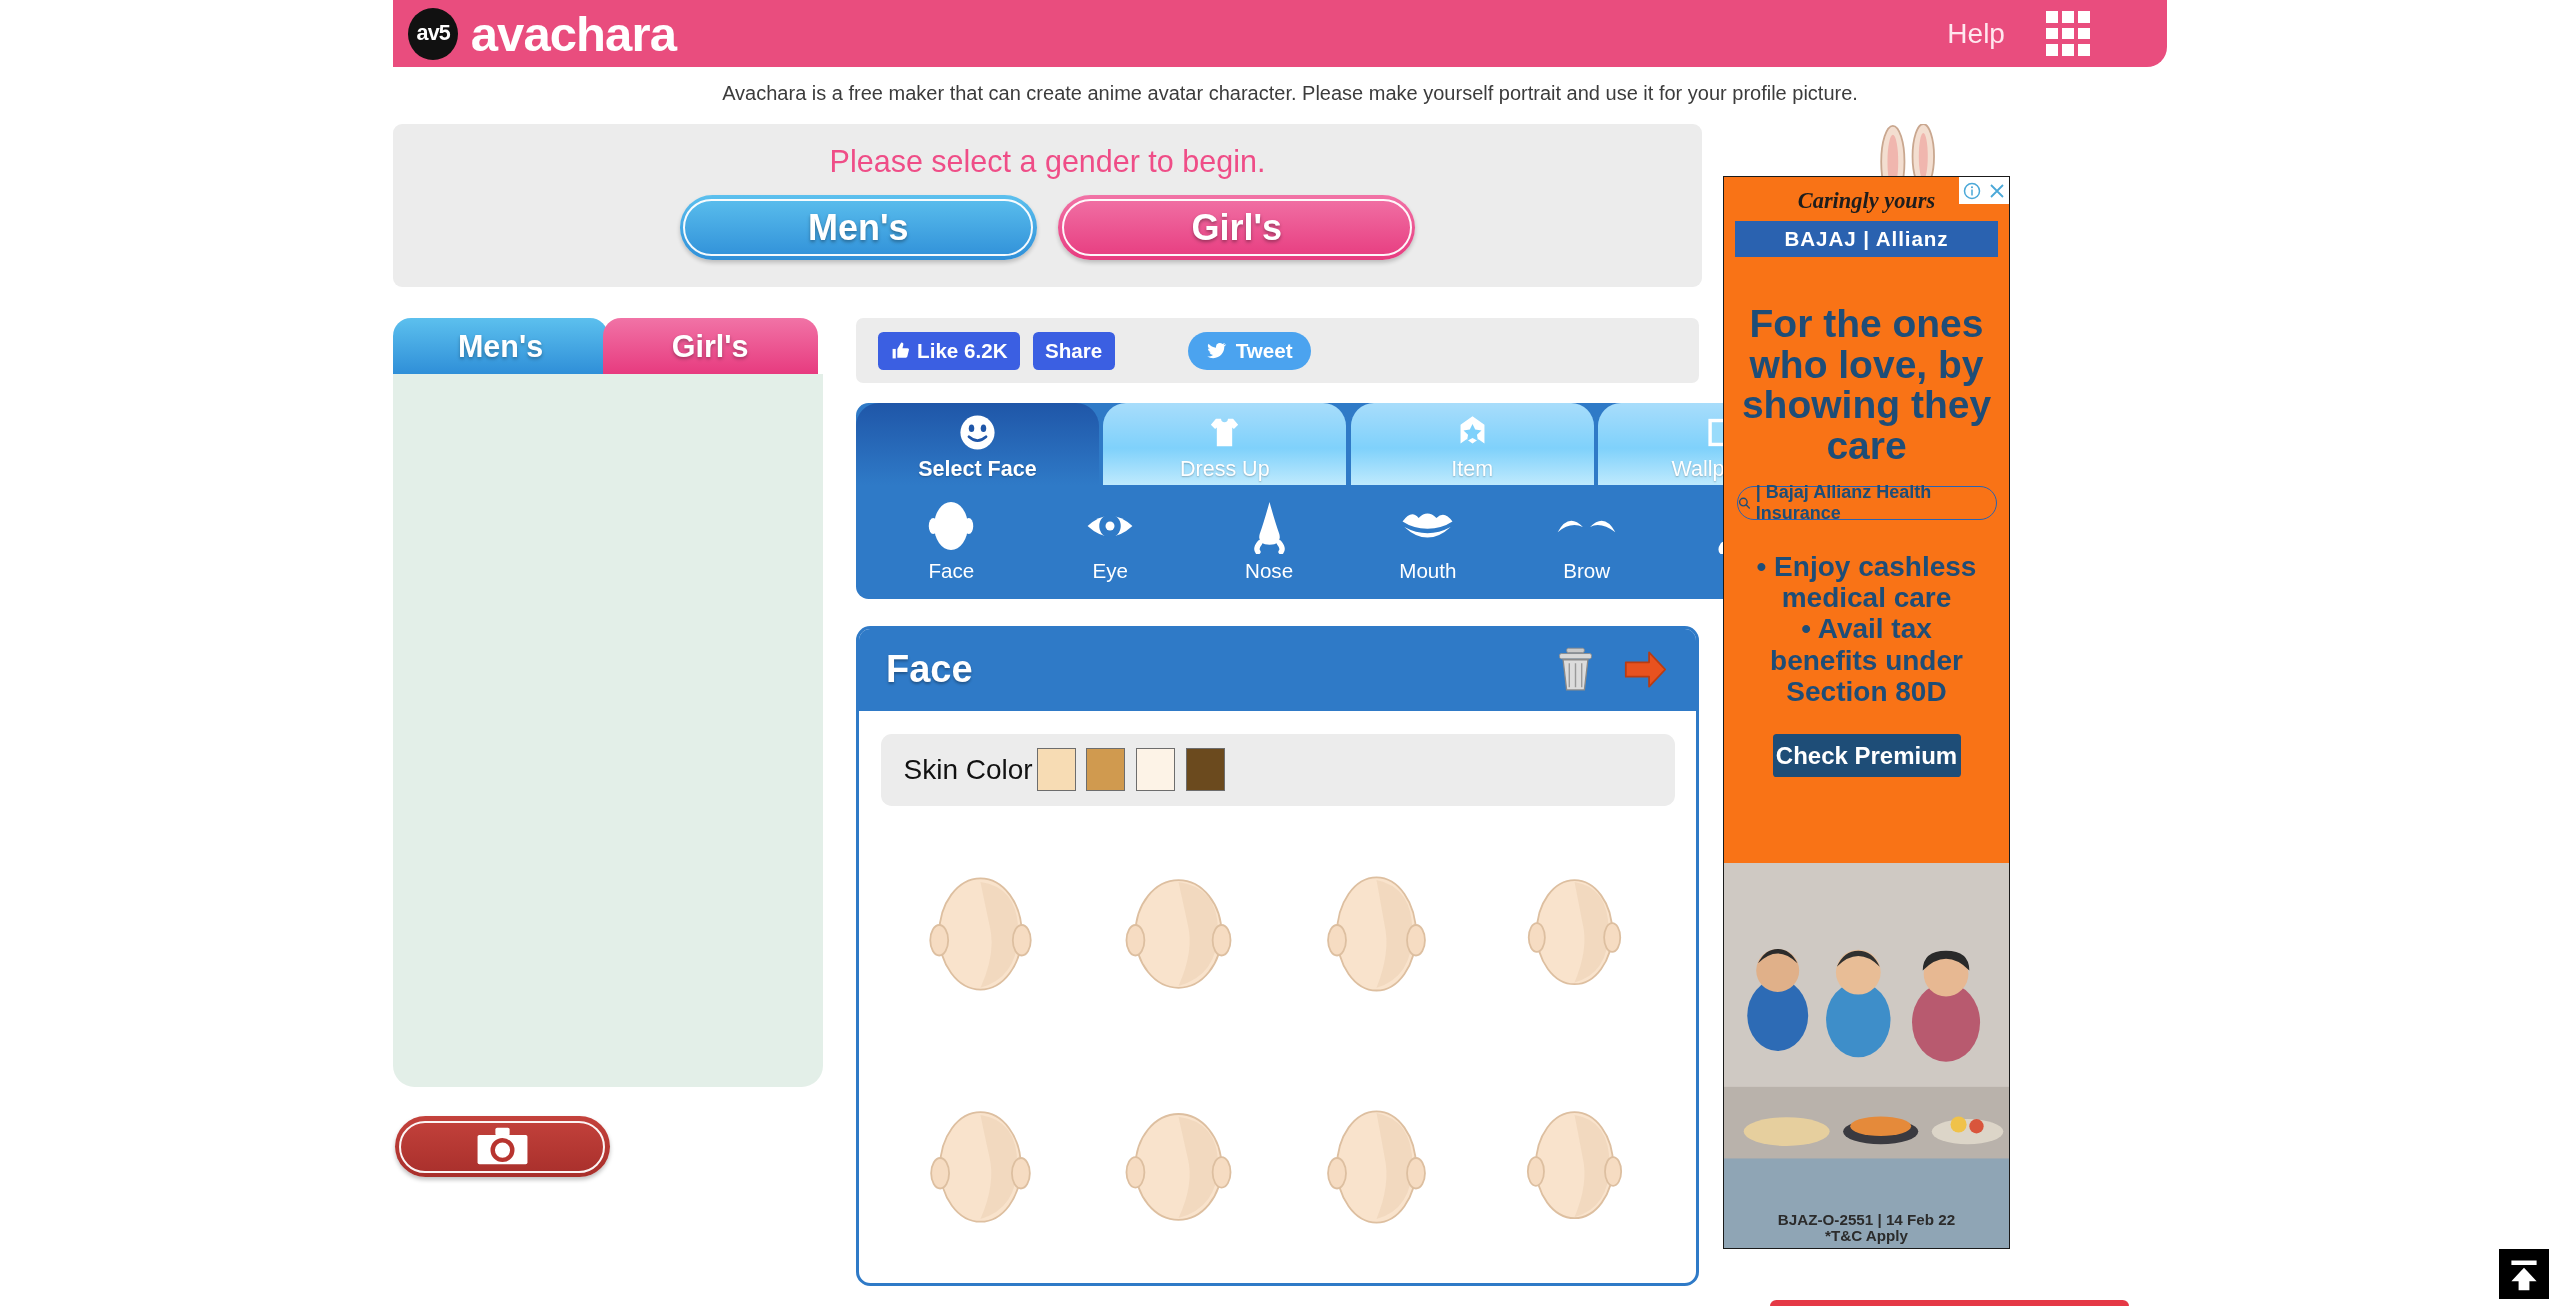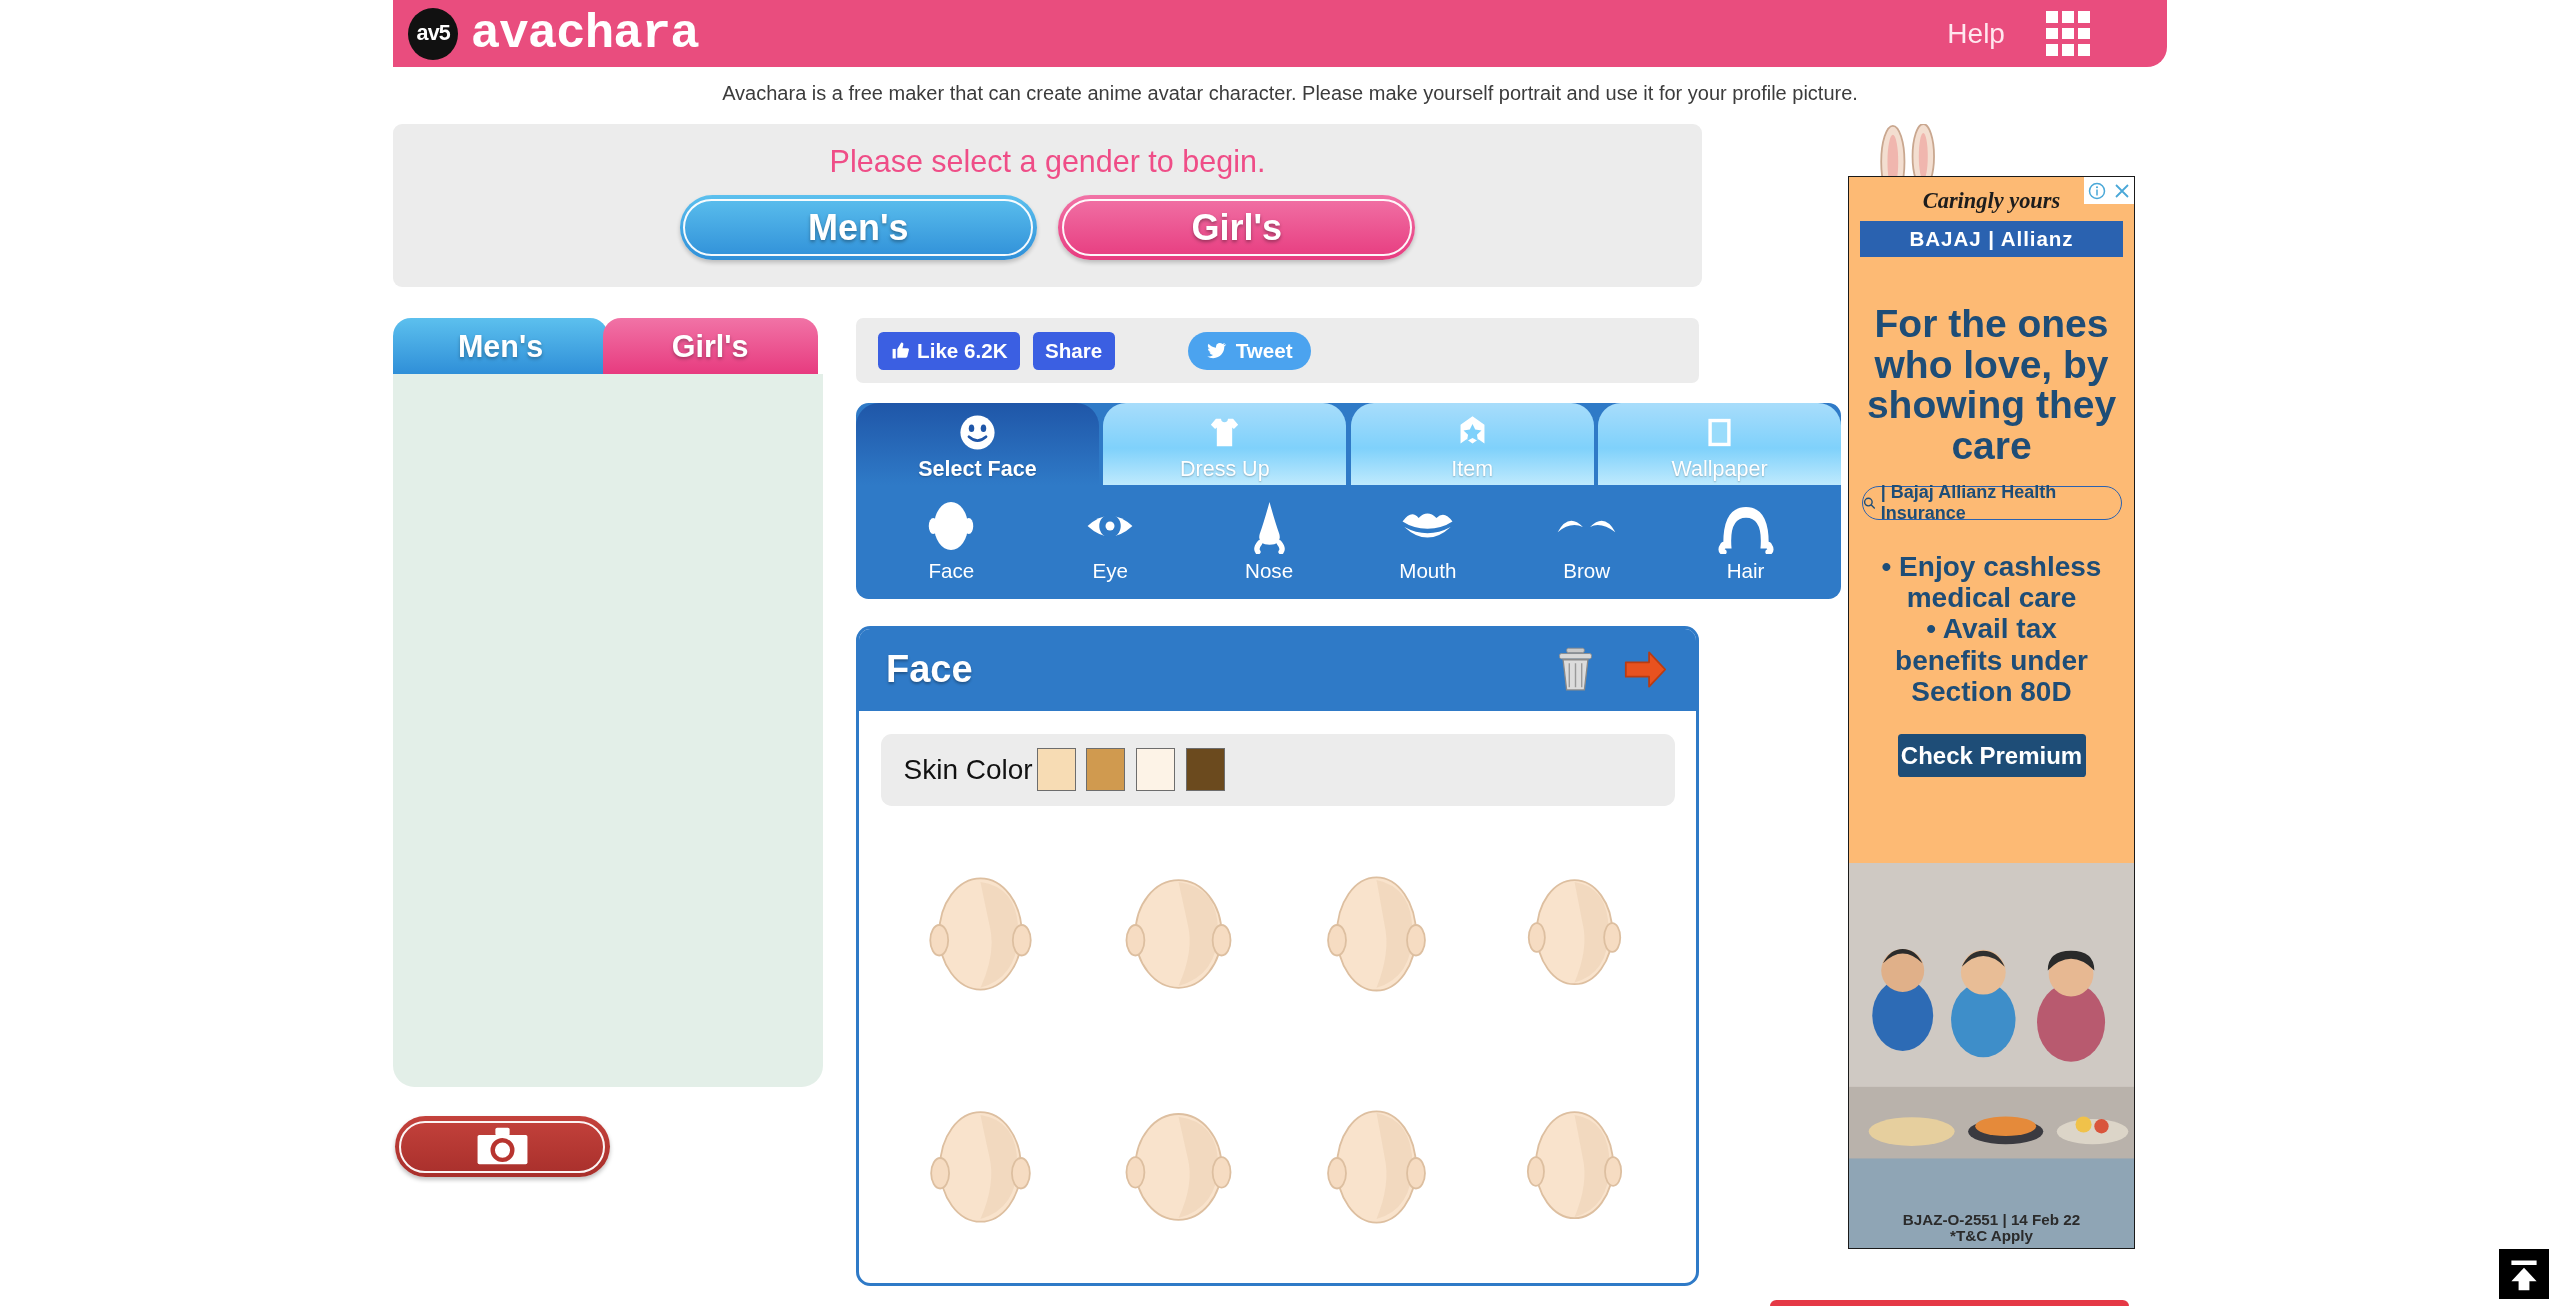--- a/index.html
+++ b/index.html
@@ -20,21 +20,21 @@
   }
   .logo-wrap { display: flex; align-items: center; margin-left: 15.2px; }
   .logo-badge {
     width: 50px; height: 52px; border-radius: 50%;
     background: #111; color: #fff;
     display:flex; align-items:center; justify-content:center;
     font-size: 21.5px; font-weight: bold; letter-spacing:-0.9px;
   }
   .logo-text {
     color:#fff; font-size: 49px; font-weight: bold;
-    margin-left: 12.5px; letter-spacing:-0.9px; line-height: 52px; font-family: Liberation Mono, monospace;
+    margin-left: 12.5px; letter-spacing:-0.9px; line-height: 52px;
   }
   .header-right {
     margin-left:auto; display:flex; align-items:center; gap:41px; margin-right: 77px;
   }
   .help-link { color:#ffe7ef; font-size: 28px; }
   .grid-icon { display:grid; grid-template-columns: repeat(3, 11.7px); grid-gap: 4.5px; }
   .grid-icon i { display:block; width:11.7px; height:11.7px; background:#fff; }
 
   
   .subtitle {
@@ -155,22 +155,22 @@
   .swatch { width: 39px; height: 43px; border:1.8px solid #6d6d6d; cursor:pointer; }
 
   .face-grid {
     display:grid; grid-template-columns: repeat(4, 1fr);
     row-gap: 9px; padding: 20px 23px 0 23px;
   }
   .face-cell { display:flex; align-items:center; justify-content:center; height: 224px; cursor:pointer; }
 
   
   .ad {
-    position:absolute; left: 1848px; top: 176px; width: 287px; height: 1073px;
-    border: 1.8px solid #1a1a1a; background:#fdba74; overflow:hidden;
+    position:absolute; left: 1723px; top: 176px; width: 287px; height: 1073px;
+    border: 1.8px solid #1a1a1a; background:#f97316; overflow:hidden;
   }
   .ad-icons { position:absolute; right:0; top:0; display:flex; z-index:5; }
   .ad-ico { width: 25px; height: 27px; background:#fff; display:flex; align-items:center; justify-content:center; cursor:pointer; }
   .ad-tagline { text-align:center; font-family:"Liberation Serif", serif; font-style:italic; font-weight:bold; font-size: 22.4px; color:#1d1d1d; padding-top: 10.8px; }
   .ad-brand {
     margin: 7.2px 10.8px 0 10.8px; height: 36px; background:#2a62b0;
     display:flex; align-items:center; justify-content:center; gap:5.4px;
     color:#fff; font-weight:bold; font-size: 20.6px; letter-spacing:0.9px;
   }
   .ad-head { text-align:center; color:#1e4d77; font-weight:bold; font-size: 39px; line-height: 1.04; margin-top: 47px; padding: 0 5.4px; }

